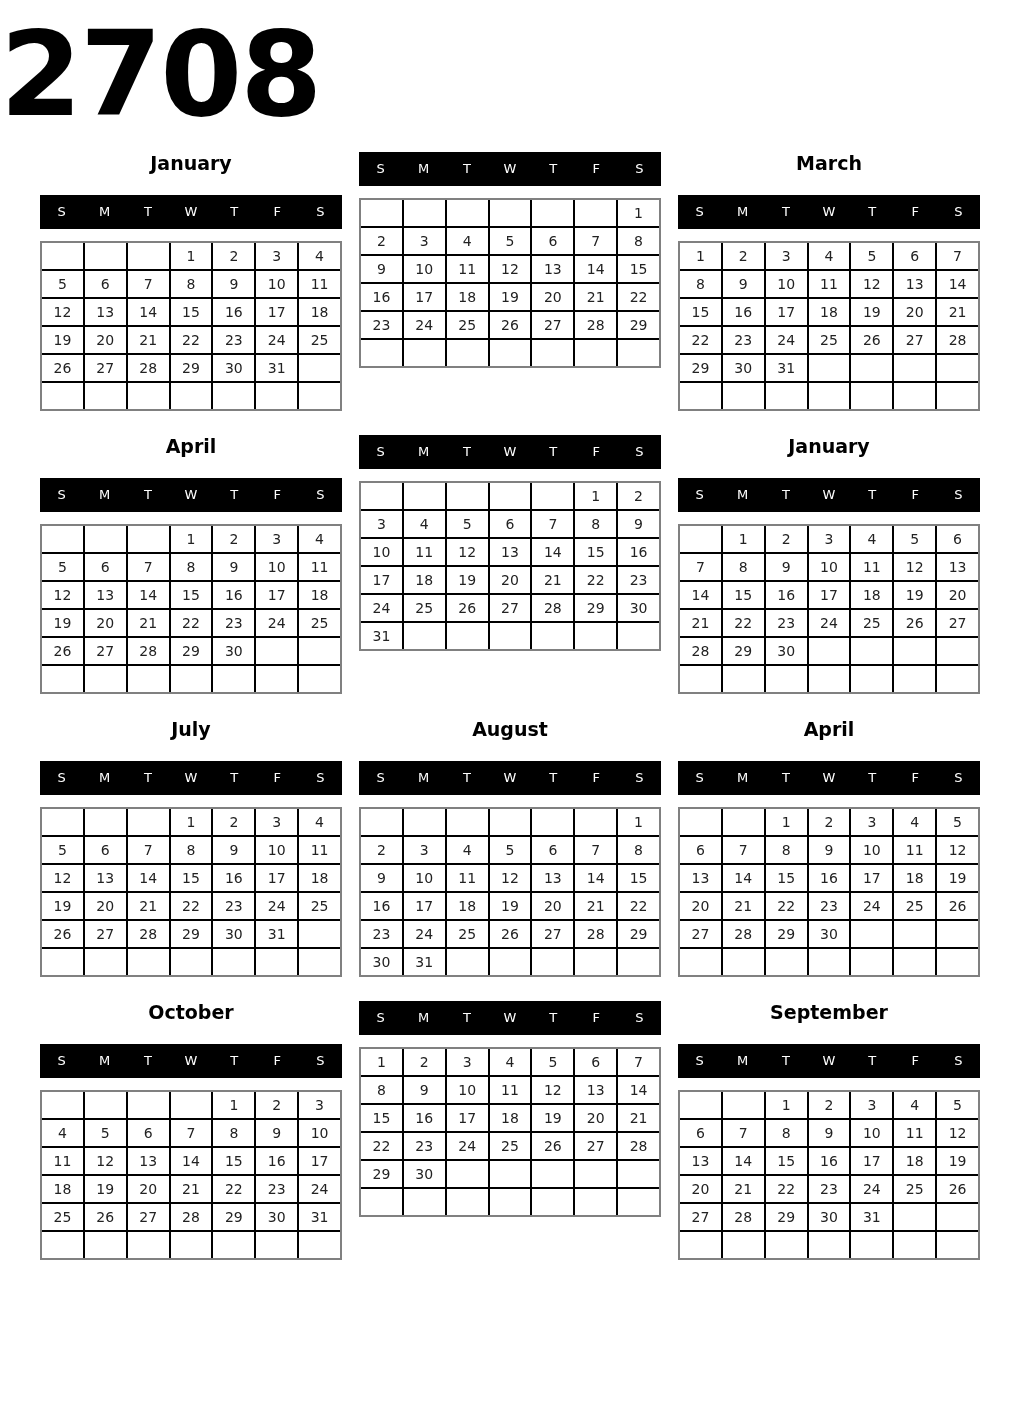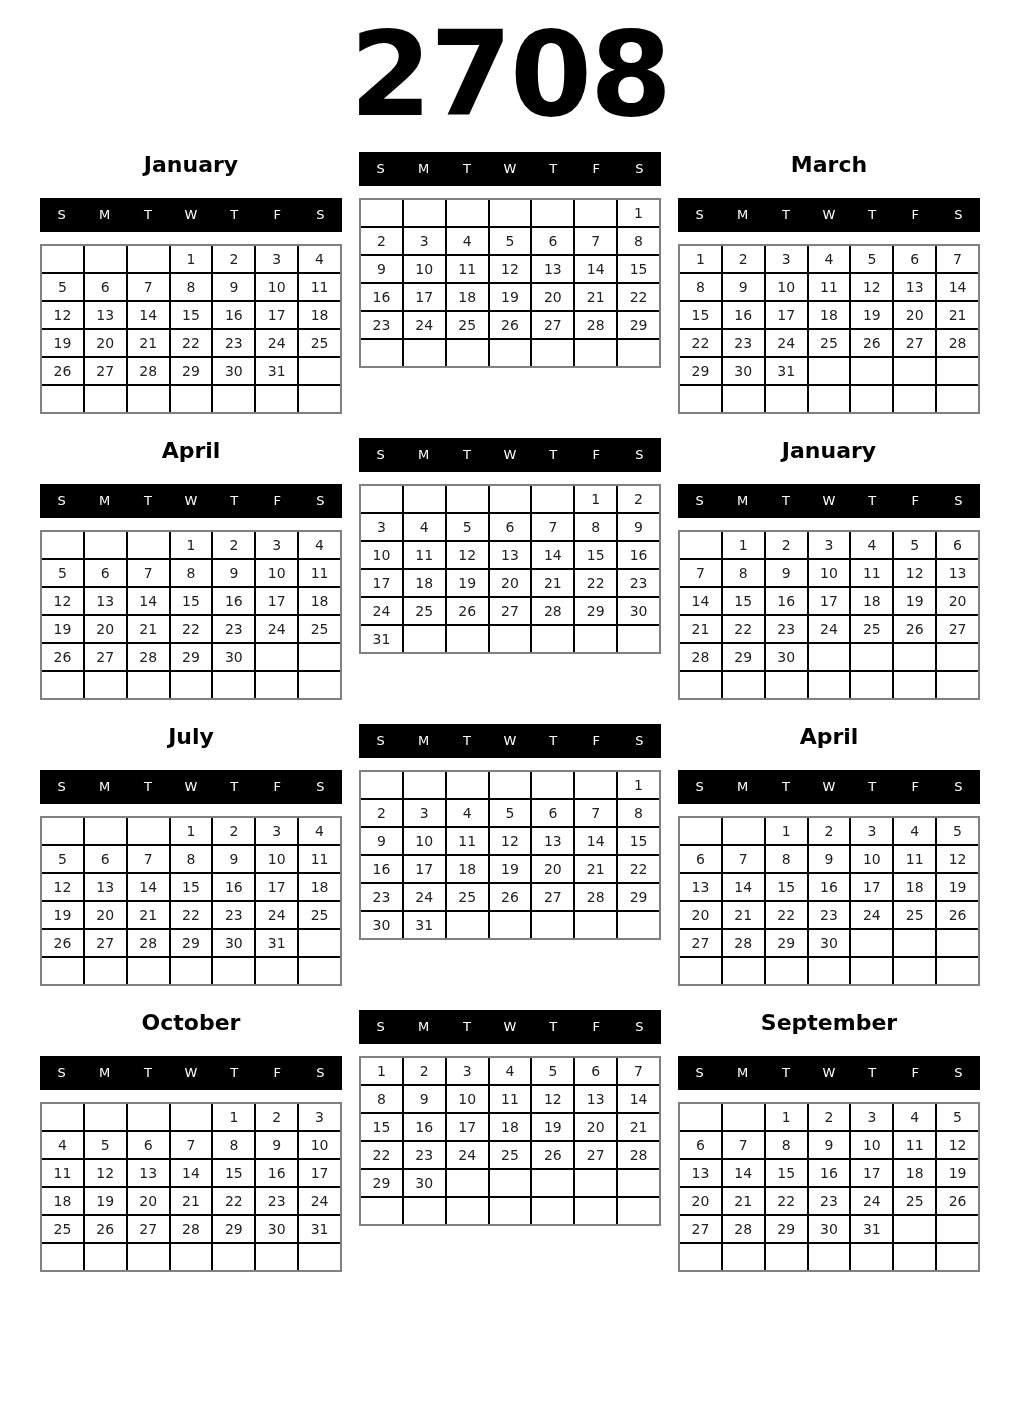--- a/index.html
+++ b/index.html
@@ -8,38 +8,38 @@
     background: #ffffff;
   }
   body {
     width: 1020px;
     height: 1412px;
     font-family: "DejaVu Sans", sans-serif;
     color: #000;
     overflow: hidden;
   }
   .year-title {
-    text-align: center;
+    text-align: left;
     font-size: 118px;
     font-weight: bold;
     line-height: 1.1;
     margin: 10px 0 12px 0;
     letter-spacing: -2px;
     color: #000;
   }
   .months-grid {
     display: grid;
     grid-template-columns: repeat(3, 1fr);
     column-gap: 17px;
     row-gap: 24px;
     padding: 0 40px;
   }
   .month { }
   .month-title {
-    font-size: 22px;
+    font-size: 19px;
     font-weight: bold;
     text-align: center;
     margin: 0 0 21px 0;
     color: #000;
   }
   .weekday-row {
     display: grid;
     grid-template-columns: repeat(7, 1fr);
     height: 34px;
     align-items: center;
@@ -458,20 +458,21 @@
         <div class="date-cell"></div>
         <div class="date-cell"></div>
         <div class="date-cell"></div>
         <div class="date-cell"></div>
         <div class="date-cell"></div>
         <div class="date-cell"></div>
         <div class="date-cell"></div>
       </div>
     </section>
     <section class="month">
+      <h2 class="month-title">August</h2>
       <div class="weekday-row">
         <span class="weekday-cell">S</span>
         <span class="weekday-cell">M</span>
         <span class="weekday-cell">T</span>
         <span class="weekday-cell">W</span>
         <span class="weekday-cell">T</span>
         <span class="weekday-cell">F</span>
         <span class="weekday-cell">S</span>
       </div>
       <div class="date-grid">

